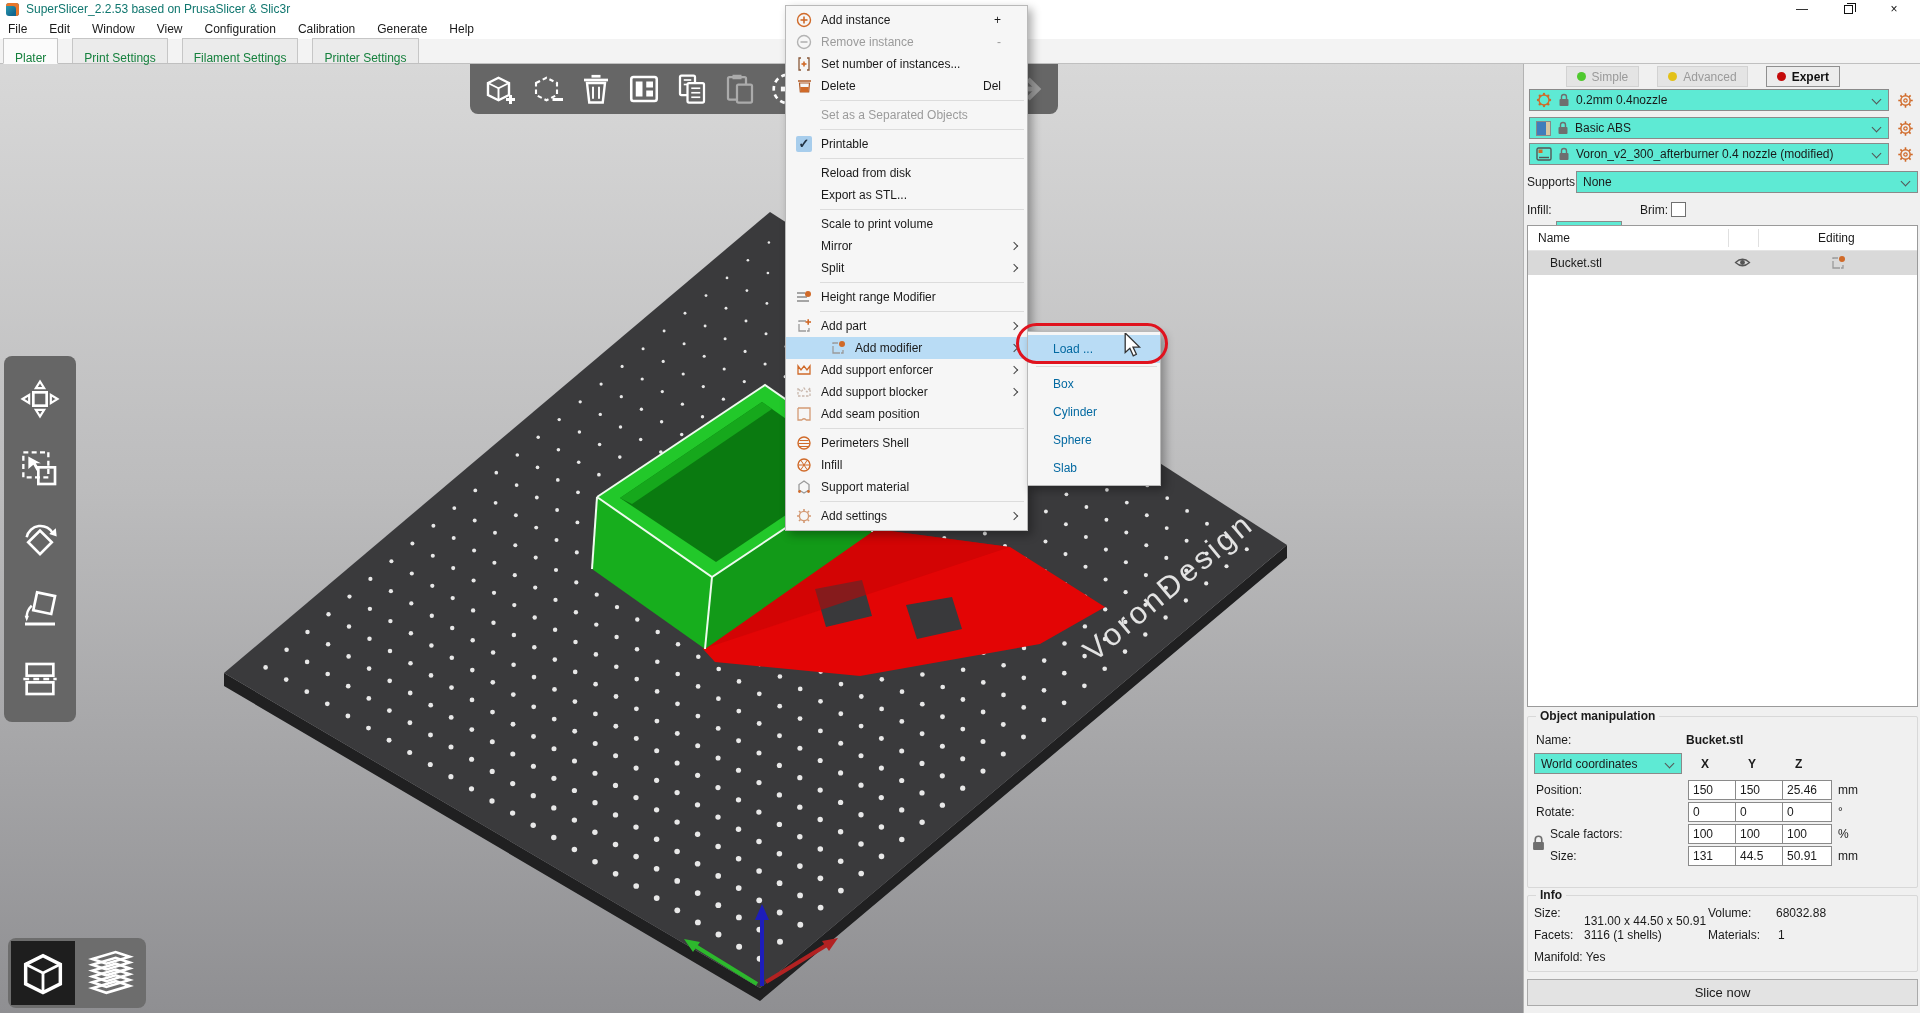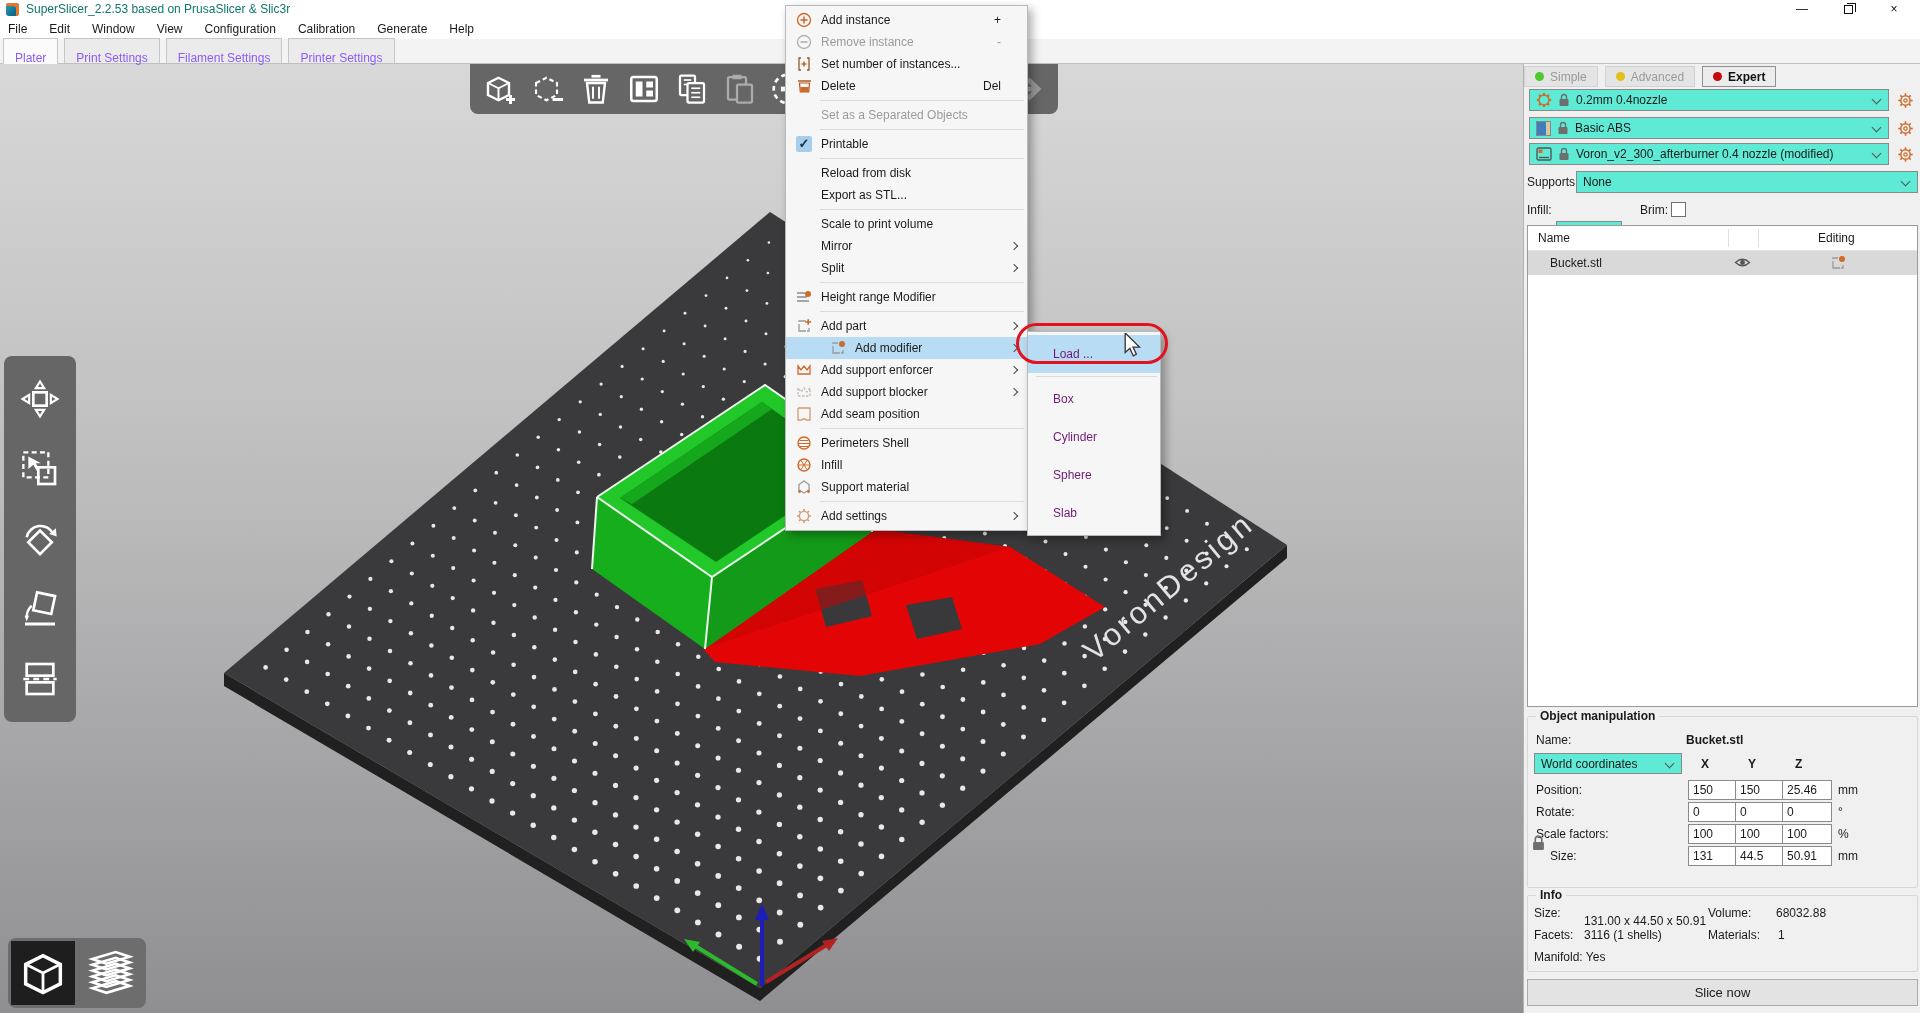--- a/index.html
+++ b/index.html
@@ -21,22 +21,22 @@
   .restore:before { content:""; position:absolute; left:2px; top:-3px; width:8px; height:8px;
     border:1px solid #111; border-left:none; border-bottom:none; }
 
   
   #menubar { left:0; top:18px; width:1920px; height:21px; background:#fff; display:flex;
     align-items:center; padding-left:8px; gap:22px; font-size:12px; color:#1a1a1a; z-index:10; }
 
   
   #tabbar { left:0; top:39px; width:1920px; height:25px; background:#f3f3f3;
     border-bottom:1px solid #c0c0c0; display:flex; align-items:flex-end; padding-left:3px; z-index:10; }
-  .tab { height:23px; padding:12px 11px; font-size:12px; color:#8b5cf6; background:#ebebeb;
-    border:1px solid #c6c6c6; border-bottom:none; margin-right:6px; }
+  .tab { height:23px; padding:12px 11px; font-size:12px; color:#15803d; background:#ebebeb;
+    border:1px solid #c6c6c6; border-bottom:none; margin-right:14px; }
   .tab.active { background:#fbfbfb; height:25px; margin-bottom:-1px; border-bottom:1px solid #fbfbfb; }
 
   
   #viewport { left:0; top:64px; width:1523px; height:949px;
     background:linear-gradient(#d8d8d8 0%, #bcbcbd 45%, #8f8f92 100%); overflow:hidden; }
   #scene { position:absolute; left:0; top:0; }
 
   
   #toolbar-top { left:470px; top:64px; width:588px; height:50px; background:#666666;
     border-radius:0 0 8px 8px; display:flex; align-items:center; gap:8px; padding:0 10px; z-index:20; }
@@ -60,31 +60,31 @@
   .ctx-item.dis { color:#9b9b9b; }
   .ctx-sc { position:absolute; right:26px; }
   .ctx-arrow { position:absolute; right:10px; width:6px; height:6px;
     border-right:1.4px solid #444; border-bottom:1.4px solid #444; transform:rotate(-45deg); }
   .ctx-sep { height:1px; background:#dcdcdc; margin:3px 3px 3px 34px; }
   .chkbox { width:16px; height:16px; background:#a7cdec; border-radius:2px; color:#234;
     font-size:13px; line-height:16px; text-align:center; font-weight:bold; }
 
   #ctx-sub { left:1027px; top:331px; width:134px; background:#f6f6f6; border:1px solid #b9b9b9;
     box-shadow:4px 4px 9px rgba(0,0,0,.33); padding:3px 0; z-index:55; font-size:12px; }
-  .sub-item { height:38px; display:flex; align-items:center; padding-left:25px; color:#701a75; }
+  .sub-item { height:28px; display:flex; align-items:center; padding-left:25px; color:#0369a1; }
   .sub-item.hl { background:#b9dcf5; }
 
   #annotation { left:1016px; top:323px; width:152px; height:41px; border:3px solid #e0131e;
     border-radius:21px; z-index:70; pointer-events:none; }
   #cursor { left:1122px; top:333px; z-index:80; pointer-events:none; }
 
   
   #rpanel { left:1523px; top:64px; width:397px; height:949px; background:#f0f0f0;
     border-left:1px solid #b3b3b3; font-size:12px; color:#1a1a1a; }
-  #modes { position:absolute; left:0; top:2px; width:316px; display:flex; gap:7px; }
+  #modes { position:absolute; left:0; top:2px; width:316px; display:flex; justify-content:flex-end; gap:18px; }
   .modebtn { height:21px; display:flex; align-items:center; gap:6px; padding:0 10px;
     background:#e4e4e4; border:1px solid #d2d2d2; color:#9a9a9a; }
   .modebtn.active { background:#ececec; border:1px solid #8f8f8f; color:#111; font-weight:bold; }
   .dot { width:9px; height:9px; border-radius:50%; }
 
   .combo { background:#5eead4; border:1px solid #8a8a8a; height:22px; display:flex;
     align-items:center; padding:0 6px; gap:6px; position:relative; }
   .combo .chev { position:absolute; right:8px; top:6px; width:7px; height:7px;
     border-right:1.4px solid #555; border-bottom:1.4px solid #555; transform:rotate(45deg); }
   .preset-row { position:absolute; left:5px; width:360px; }
@@ -1326,21 +1326,21 @@
         <span class="funit">mm</span>
       </div>
       <div class="omrow" style="top:84px">
         <span>Rotate:</span>
         <input class="field f1" value="0" style="">
         <input class="field f2" value="0" style="">
         <input class="field f3" value="0" style="">
         <span class="funit">°</span>
       </div>
       <div class="omrow" style="top:106px">
-        <span style="">Scale factors:</span>
+        <span style="margin-left:14px">Scale factors:</span>
         <input class="field f1" value="100" style="">
         <input class="field f2" value="100" style="">
         <input class="field f3" value="100" style="">
         <span class="funit">%</span>
       </div>
       <span class="abs" style="left:4px; top:118px">
         <svg width="13" height="16" viewBox="0 0 12 14">
             <rect x="1" y="6" width="10" height="7.5" rx="1" fill="#6e6e6e"></rect>
             <path d="M3,6 V3.8 a3,3 0 0 1 6,0 V6" fill="none" stroke="#6e6e6e" stroke-width="1.5"></path>
           </svg>

